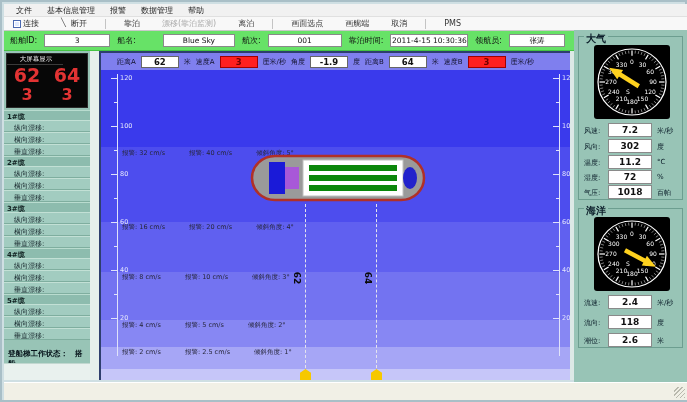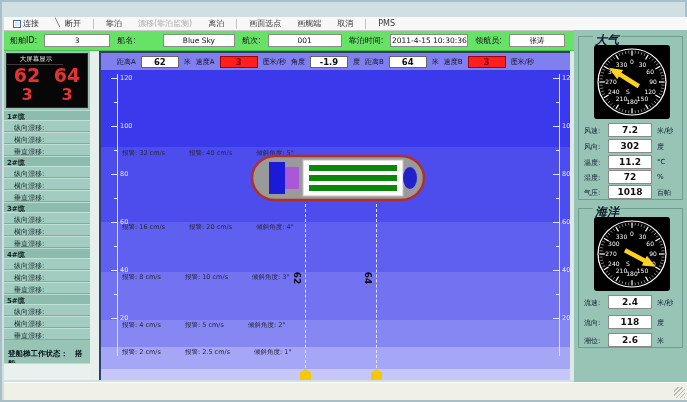--- a/index.html
+++ b/index.html
@@ -6,21 +6,21 @@
   html,body { width:687px; height:402px; overflow:hidden; }
   body { font-family:"DejaVu Sans", sans-serif; position:relative; background:#c2d4da; }
   #win { position:absolute; inset:0; background:#cfdfe3; border:2px solid #a9bfc7; }
 
   
   #menubar { position:absolute; left:2px; top:2px; width:683px; height:13px; background:#f1f1f1;
              border-bottom:1px solid #e0e0e0; display:flex; align-items:center; gap:15px;
              padding-left:12px; font-size:8px; color:#222; }
   .menu-item { cursor:default; }
   #toolbar { position:absolute; left:2px; top:15px; width:683px; height:14px; background:#f8f8f8;
-             border-bottom:1px solid #c9c9c9; display:flex; align-items:center; gap:8px;
+             border-bottom:1px solid #c9c9c9; display:flex; align-items:center; gap:14px;
              padding-left:5px; font-size:8px; color:#333; }
   .tb-btn { display:flex; align-items:center; gap:2px; padding:1px 3px; border:1px solid transparent; }
   .tb-btn.disabled { color:#aaa; }
   .tb-sep { width:1px; height:10px; background:#c4c4c4; }
   .icon-connect { display:inline-block; width:8px; height:8px; background:#dfe9ff; border:1px solid #4a68b0;
                   box-shadow:inset 0 0 0 1px #fff; }
   .icon-disconnect { display:inline-block; width:8px; height:8px; position:relative; }
   .icon-disconnect::after { content:"╲"; position:absolute; left:0; top:-2px; font-size:8px; color:#555; }
 
   
@@ -70,41 +70,48 @@
   .dash-line { position:absolute; width:0; border-left:1px dashed #e4e4ee; }
   .dist-label { position:absolute; font-size:9px; font-weight:bold; color:#0a0a0a;
                 transform:rotate(90deg); }
   .marker { position:absolute; width:11px; height:13px; background:#f6c800;
             clip-path:polygon(50% 0,100% 28%,100% 100%,0 100%,0 28%); }
   #ship { position:absolute; left:149px; top:99px; }
 
   
   #rightpanel { position:absolute; left:572px; top:28px; width:113px; height:352px; background:#98c4b6; }
   .groupbox { position:absolute; left:4px; width:105px; border:1px solid #6d9e90; }
-  .gb-title { position:absolute; top:-5px; left:14px; background:#98c4b6; padding:0 2px; font-size:12px;
-              font-weight:bold; color:#0a1c28;font-style:italic; }
+  .gb-title { position:absolute; top:-5px; left:5px; background:#98c4b6; padding:0 2px; font-size:10px;
+              font-weight:bold; color:#0a1c28; }
   .gauge { position:absolute; left:15px; }
   .fld { position:absolute; left:0; width:103px; height:14px; }
   .fld-label { position:absolute; left:5px; top:3px; font-size:7px; color:#0a1c28; }
   .fld-box { position:absolute; left:29px; top:0; width:44px; height:14px; background:#fff;
              border:1px solid #8a8a8a; display:flex; align-items:center; justify-content:center;
              font-size:9px; font-weight:bold; color:#111; }
   .fld-unit { position:absolute; left:78px; top:3px; font-size:7px; color:#0a1c28; }
 
   
   #statusbar { position:absolute; left:2px; top:380px; width:683px; height:18px; background:#f1f0e6;
                border-top:1px solid #ffffff; }
   .grip { position:absolute; right:2px; bottom:2px; width:11px; height:11px;
           background:repeating-linear-gradient(-45deg,#b9b9ad 0 1px,transparent 1px 3px); }
 </style>
 </head>
 <body>
 
 <div id="win">
 
+  <div id="menubar">
+      <div class="menu-item">文件</div>
+      <div class="menu-item">基本信息管理</div>
+      <div class="menu-item">报警</div>
+      <div class="menu-item">数据管理</div>
+      <div class="menu-item">帮助</div>
+    </div>
   <div id="toolbar">
       <div class="tb-btn">
         <span class="icon-connect"></span>
         <span>连接</span>
       </div>
       <div class="tb-btn">
         <span class="icon-disconnect"></span>
         <span>断开</span>
       </div>
       <div class="tb-sep"></div>

